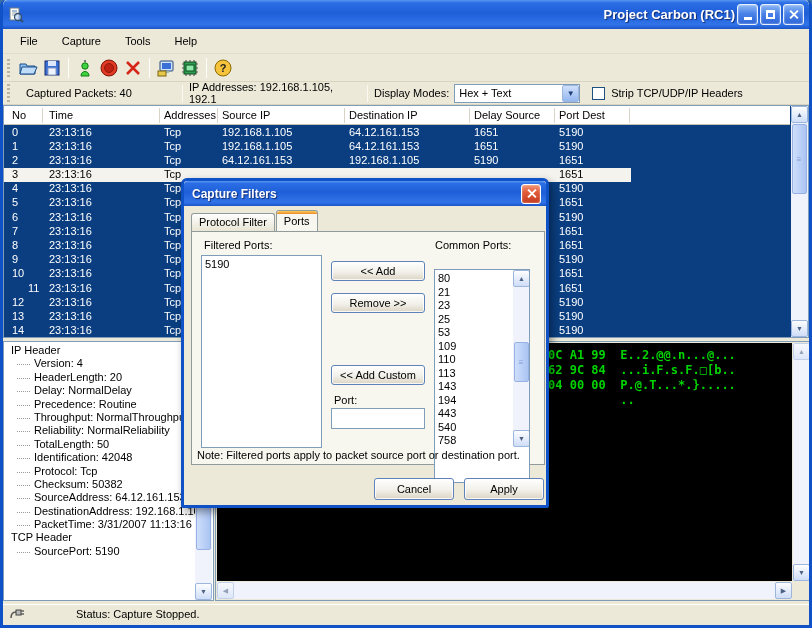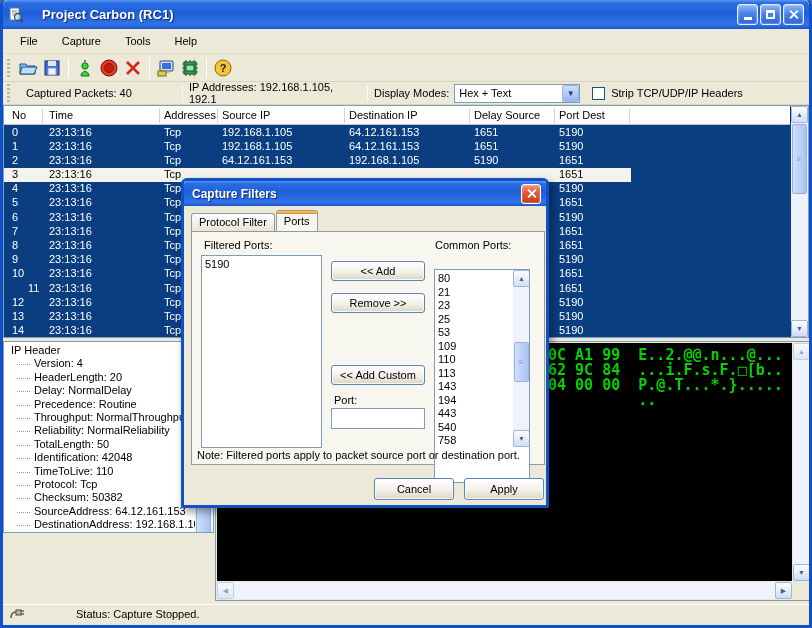--- a/index.html
+++ b/index.html
@@ -11,21 +11,21 @@
     border-radius:6px 6px 0 0;
     overflow:hidden;
   }
   
   #titlebar {
     position:absolute; left:0; top:0; width:806px; height:29px;
     background:linear-gradient(180deg,#5a97f2 0%,#2b6de4 10%,#1e5fd8 45%,#3173e8 85%,#1b55c8 100%);
     border-radius:5px 5px 0 0;
     display:flex; align-items:center; padding:0 5px; color:#fff;
   }
-  #title-text { font-size:13px; font-weight:bold; margin-left:18px; text-shadow:1px 1px 1px rgba(0,0,40,.6); flex:1; }
+  #title-text { font-size:13px; font-weight:bold; margin-left:7px; text-shadow:1px 1px 1px rgba(0,0,40,.6); flex:1;text-align:right; }
   .winbtn {
     width:21px; height:21px; margin-left:2px; border-radius:3px;
     border:1px solid #e8f0fc;
     background:linear-gradient(180deg,#8db8f4 0%,#4a82e8 45%,#2e66d8 100%);
     display:flex; align-items:center; justify-content:center;
     color:#fff; font-size:11px; font-weight:bold;
     box-shadow: inset 0 0 2px rgba(255,255,255,.7);
   }
   .glyph-min { width:8px; height:3px; background:#fff; margin-top:8px; }
   .glyph-max { width:9px; height:9px; border:2px solid #fff; border-top-width:3px; }
@@ -100,34 +100,34 @@
   .sb-btn.pale { opacity:.55; }
   .sb-thumb {
     position:absolute; left:1px; width:15px;
     background:linear-gradient(90deg,#cfdffc,#aac4f2);
     border:1px solid #98b1e4; border-radius:2px;
     display:flex; align-items:center; justify-content:center;
     color:#7e9bd0; font-size:8px; letter-spacing:1px;
   }
   
   #tree-panel {
-    position:absolute; left:0; top:341px; width:211px; height:192px;
+    position:absolute; left:0; top:341px; width:211px; height:260px;
     background:#fff; border:1px solid #7f9db9; overflow:hidden; font-size:11px;
   }
   #tree-items { position:absolute; left:0; top:2px; width:190px; }
   .tree-root { height:13.4px; padding-left:7px; white-space:nowrap; }
   .tree-child { height:13.4px; padding-left:30px; white-space:nowrap; position:relative; }
   .tree-child::before { content:""; position:absolute; left:13px; top:7px; width:13px; border-top:1px dotted #9a9a9a; }
   #hex-panel {
     position:absolute; left:212px; top:341px; width:597px; height:260px;
     background:#ece9d8; border:1px solid #7f9db9;
   }
   #hex-black { position:absolute; left:1px; top:1px; width:575px; height:238px; background:#000; overflow:hidden; }
   #hex-lines { position:absolute; left:331px; top:5px; color:#00d400;
-    font-family:"DejaVu Sans Mono","Liberation Mono",monospace; font-size:15px; font-weight:bold;
+    font-family:"DejaVu Sans Mono","Liberation Mono",monospace; font-size:12px; font-weight:bold;
     line-height:15px; white-space:pre; }
   
   #statusbar {
     position:absolute; left:0; top:604px; width:806px; height:18px;
     background:#ece9d8; border-top:1px solid #fff; display:flex; align-items:center; font-size:11px;gap:47px;
   }
   
   #dialog {
     position:absolute; left:178px; top:178px; width:368px; height:330px;
     background:#ece9d8; border:3px solid #0f52c8; border-radius:6px 6px 2px 2px;
@@ -440,21 +440,20 @@
     <div id="tree-items">
         <div class="tree-root">IP Header</div>
         <div class="tree-child">Version: 4</div>
         <div class="tree-child">HeaderLength: 20</div>
         <div class="tree-child">Delay: NormalDelay</div>
         <div class="tree-child">Precedence: Routine</div>
         <div class="tree-child">Throughput: NormalThroughput</div>
         <div class="tree-child">Reliability: NormalReliability</div>
         <div class="tree-child">TotalLength: 50</div>
         <div class="tree-child">Identification: 42048</div>
-        <div class="tree-child">TimeToLive: 110</div>
         <div class="tree-child">Protocol: Tcp</div>
         <div class="tree-child">Checksum: 50382</div>
         <div class="tree-child">SourceAddress: 64.12.161.153</div>
         <div class="tree-child">DestinationAddress: 192.168.1.105</div>
         <div class="tree-child">PacketTime: 3/31/2007 11:13:16 PM</div>
         <div class="tree-root">TCP Header</div>
         <div class="tree-child">SourcePort: 5190</div>
       </div>
     <div class="sb-v" style="left:191px; top:0; height:258px;">
       <div class="sb-btn" style="left:0;top:0;">▲</div>

